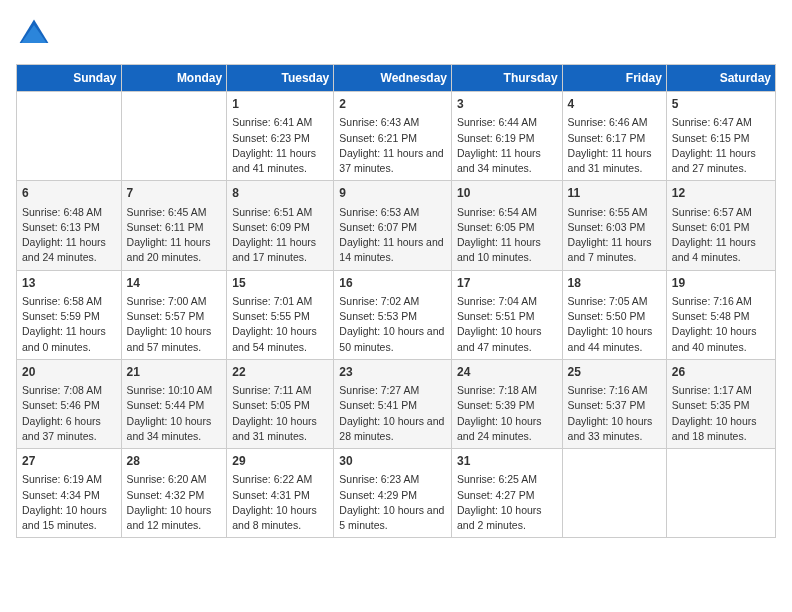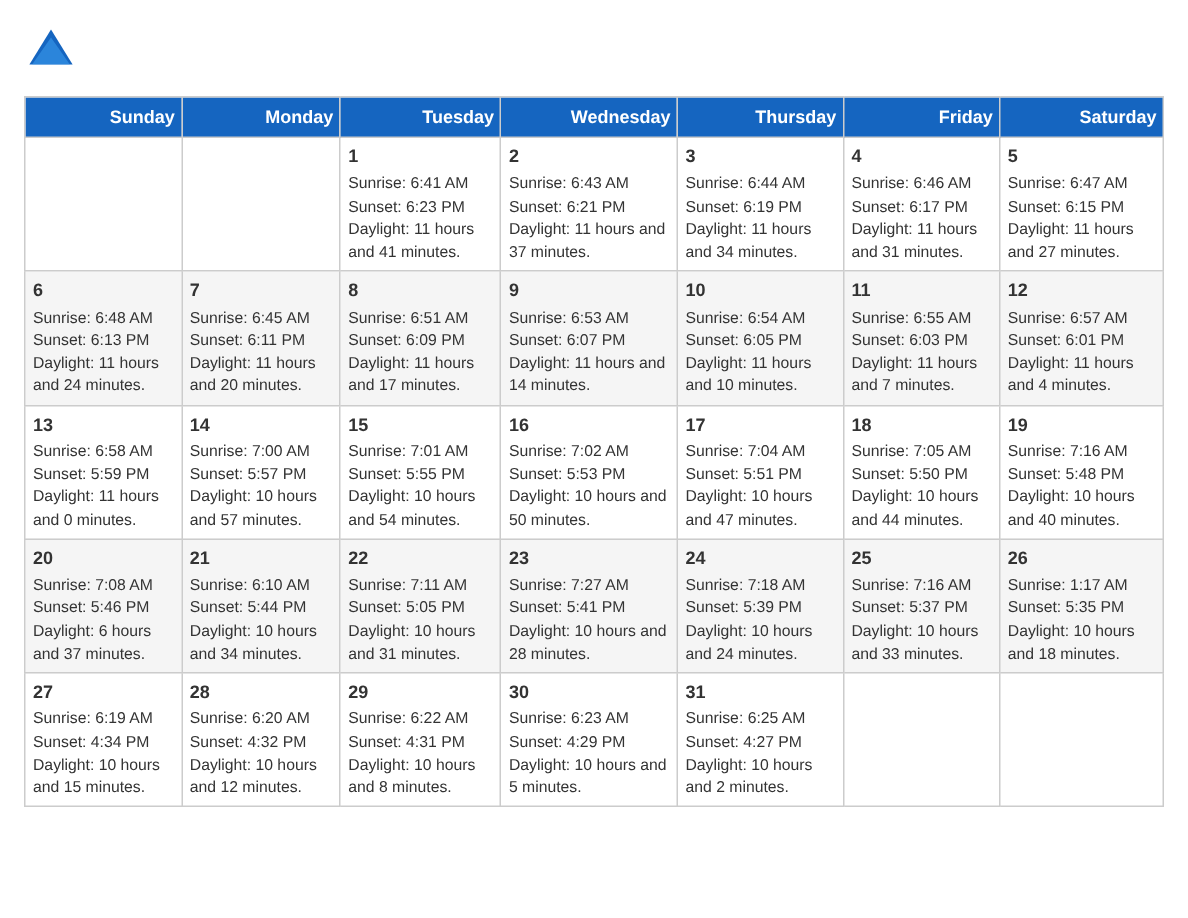--- a/index.html
+++ b/index.html
@@ -238,21 +238,21 @@
       </tr>
       <tr>
         <td>
           <span class="day-num">20</span>
           <div>Sunrise: 7:08 AM</div>
           <div>Sunset: 5:46 PM</div>
           <div>Daylight: 6 hours and 37 minutes.</div>
         </td>
         <td>
           <span class="day-num">21</span>
-          <div>Sunrise: 6:10 AM</div>
+          <div>Sunrise: 10:10 AM</div>
           <div>Sunset: 5:44 PM</div>
           <div>Daylight: 10 hours and 34 minutes.</div>
         </td>
         <td>
           <span class="day-num">22</span>
           <div>Sunrise: 7:11 AM</div>
           <div>Sunset: 5:05 PM</div>
           <div>Daylight: 10 hours and 31 minutes.</div>
         </td>
         <td>

